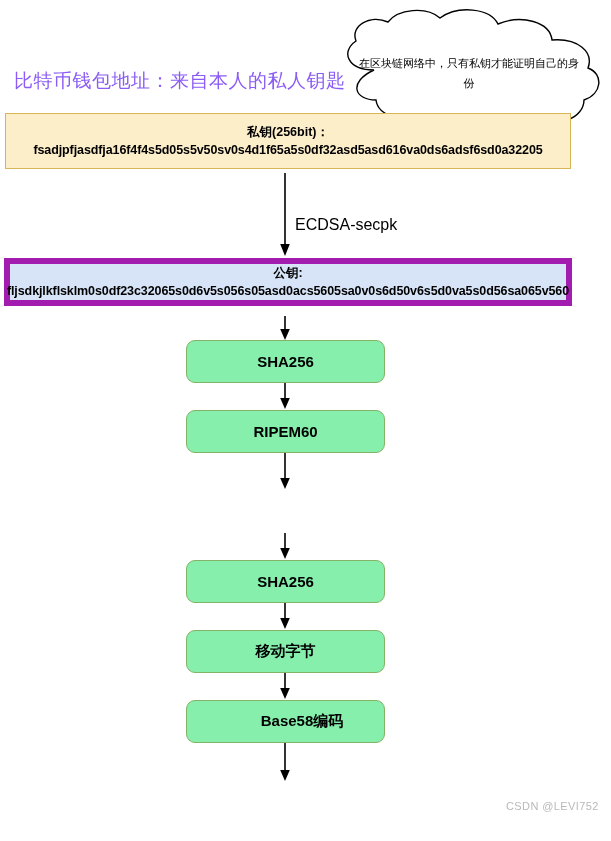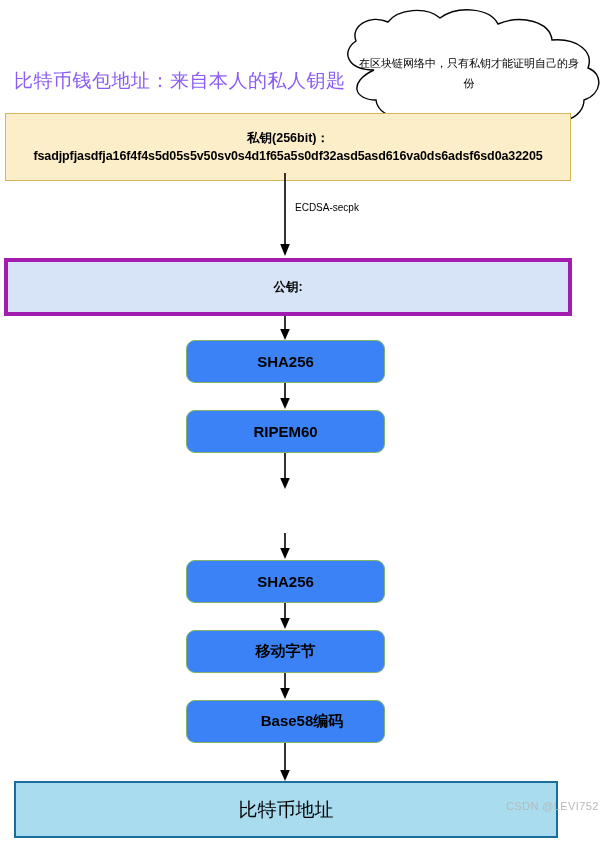--- a/index.html
+++ b/index.html
@@ -63,31 +63,31 @@
     text-align: center;
     display: flex;
     flex-direction: column;
     align-items: center;
     justify-content: center;
   }
   #private-key-box {
     left: 5px;
     top: 113px;
     width: 566px;
-    height: 68px;
+    height: 56px;
     background: #fdeeca;
     border: 1px solid #d6b656;
   }
   #public-key-box {
     left: 4px;
     top: 258px;
     width: 568px;
-    height: 58px;
+    height: 48px;
     background: #d7e4f7;
-    border: 4px solid #a21caf;
+    border: 6px solid #a21caf;
   }
   .keybox-title {
     font-size: 12.5px;
     font-weight: bold;
     line-height: 17px;
   }
   .keybox-value {
     font-size: 12.5px;
     font-weight: bold;
     line-height: 18px;
@@ -97,33 +97,34 @@
 
   
   .connector {
     position: absolute;
     left: 277px;
     width: 16px;
   }
   .connector svg { display: block; }
   .edge-label {
     position: absolute;
-    font-size: 10px;
-    color: #000;
-    white-space: nowrap;
+    font-size: 16px;
+    color: #000;
+    white-space: nowrap;
+    margin-top: 14px;
   }
 
   
   .process-box {
     position: absolute;
     left: 186px;
     width: 199px;
     height: 43px;
     box-sizing: border-box;
-    background: #3b82f6;
+    background: #86efac;
     border: 1px solid #82b366;
     border-radius: 9px;
     display: flex;
     align-items: center;
     justify-content: center;
     font-size: 15px;
     font-weight: bold;
     color: #000;
   }
 
@@ -250,19 +251,19 @@
 
   <div class="connector" style="top:743px;height:39px;">
     <svg width="16" height="39" viewBox="0 0 16 39">
       <line x1="8" y1="0" x2="8" y2="30" stroke="#000" stroke-width="1.6"></line>
       <polygon points="8,38 3.2,27 12.8,27" fill="#000"></polygon>
     </svg>
   </div>
 
   <div id="public-key-box" class="keybox">
     <div class="keybox-title">公钥:</div>
-  </div>
-
-  <div id="result-box">比特币地址</div>
+    <div class="keybox-value">fljsdkjlkflsklm0s0df23c32065s0d6v5s056s05asd0acs5605sa0v0s6d50v6s5d0va5s0d56sa065v560</div>
+  </div>
+
 
   <div id="watermark">CSDN @LEVI752</div>
 
 </div>
 
 </body></html>

